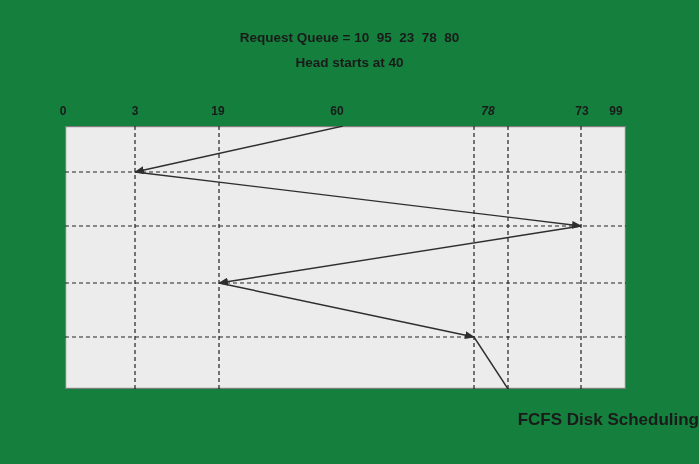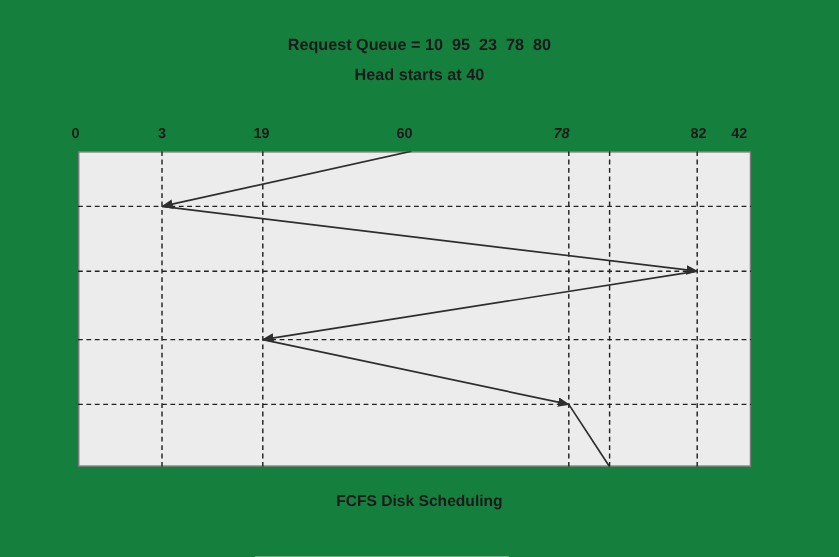--- a/index.html
+++ b/index.html
@@ -25,23 +25,23 @@
     color: #1a1a1a;
     white-space: pre;
   }
   #title-line1 { top: 30px; }
   #title-line2 { top: 55px; }
   #caption {
     position: absolute;
     left: 0;
     top: 410px;
     width: 699px;
-    text-align: center;
+    text-align: right;
     font-weight: bold;
-    font-size: 13px;
+    font-size: 17px;
     color: #1a1a1a;
   }
   .axis-tick-label {
     position: absolute;
     top: 104px;
     transform: translateX(-50%);
     font-weight: bold;
     font-size: 12px;
     color: #1a1a1a;
     white-space: nowrap;
@@ -59,24 +59,24 @@
 
   <div id="title-line1" class="title-line">Request Queue = 10  95  23  78  80</div>
 
   <div id="title-line2" class="title-line">Head starts at 40</div>
 
   <div id="axis-labels">
       <span class="axis-tick-label" style="left: 63px;">0</span>
       <span class="axis-tick-label" style="left: 135px;">3</span>
       <span class="axis-tick-label" style="left: 218px;">19</span>
       <span class="axis-tick-label" style="left: 337px;">60</span>
-      <span class="axis-tick-label" style="left: 468px; font-style: italic;">78</span>
+      <span class="axis-tick-label" style="left: 488px; font-style: italic;">78</span>
       <span class="axis-tick-label" style="left: 499px; margin-top: 31px;">80</span>
-      <span class="axis-tick-label" style="left: 582px;">82</span>
-      <span class="axis-tick-label" style="left: 616px;">42</span>
+      <span class="axis-tick-label" style="left: 582px;">73</span>
+      <span class="axis-tick-label" style="left: 616px;">99</span>
     </div>
 
   <svg id="chart-svg" width="561" height="263" viewBox="0 0 561 263">
     <defs>
       <marker id="arrow-head" markerUnits="userSpaceOnUse" markerWidth="10" markerHeight="8" refX="9" refY="4" orient="auto">
         <path d="M0,0 L10,4 L0,8 Z" fill="#2e2e2e"></path>
       </marker>
     </defs>
     <rect id="plot-area" x="0.5" y="0.5" width="560" height="262" fill="#ececec" stroke="#7d7d7d" stroke-width="1.4"></rect>
     <g id="grid-group">

